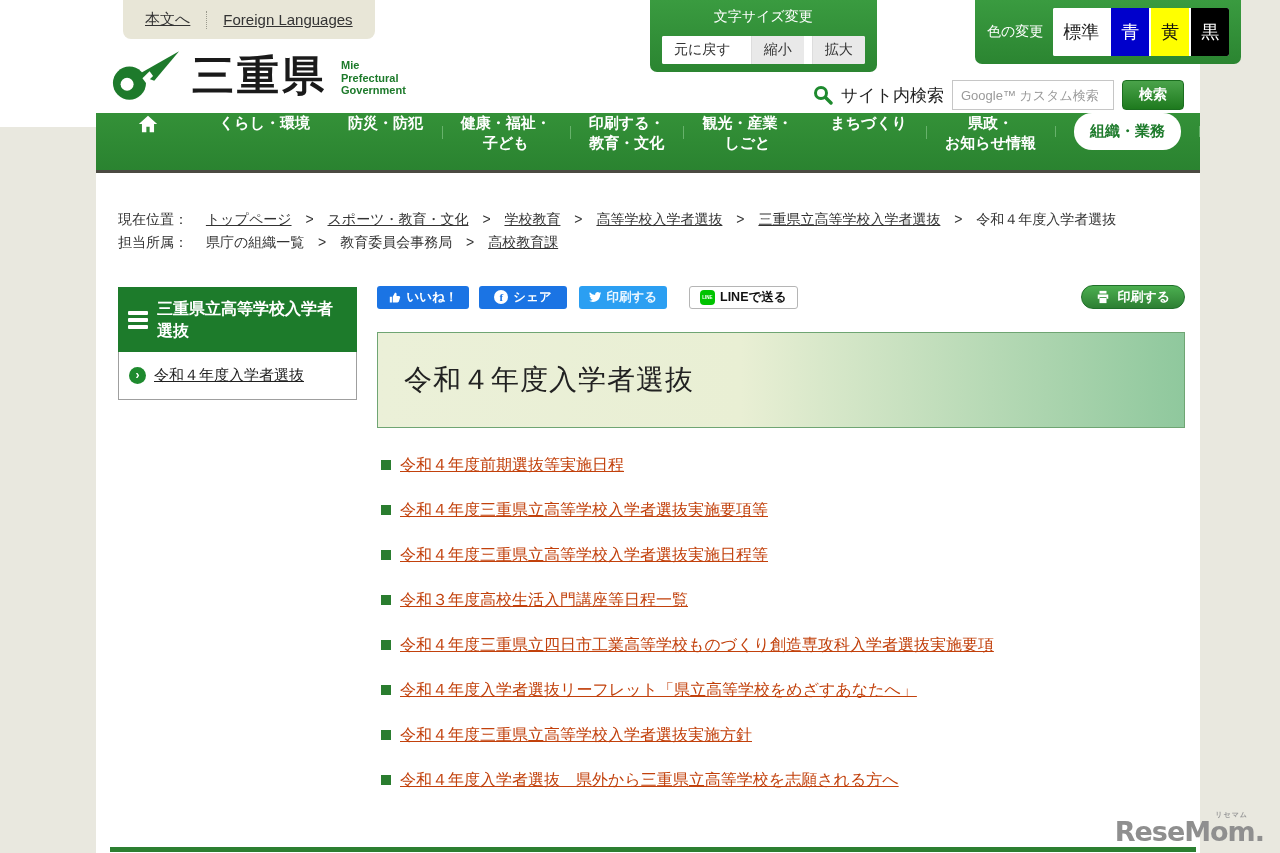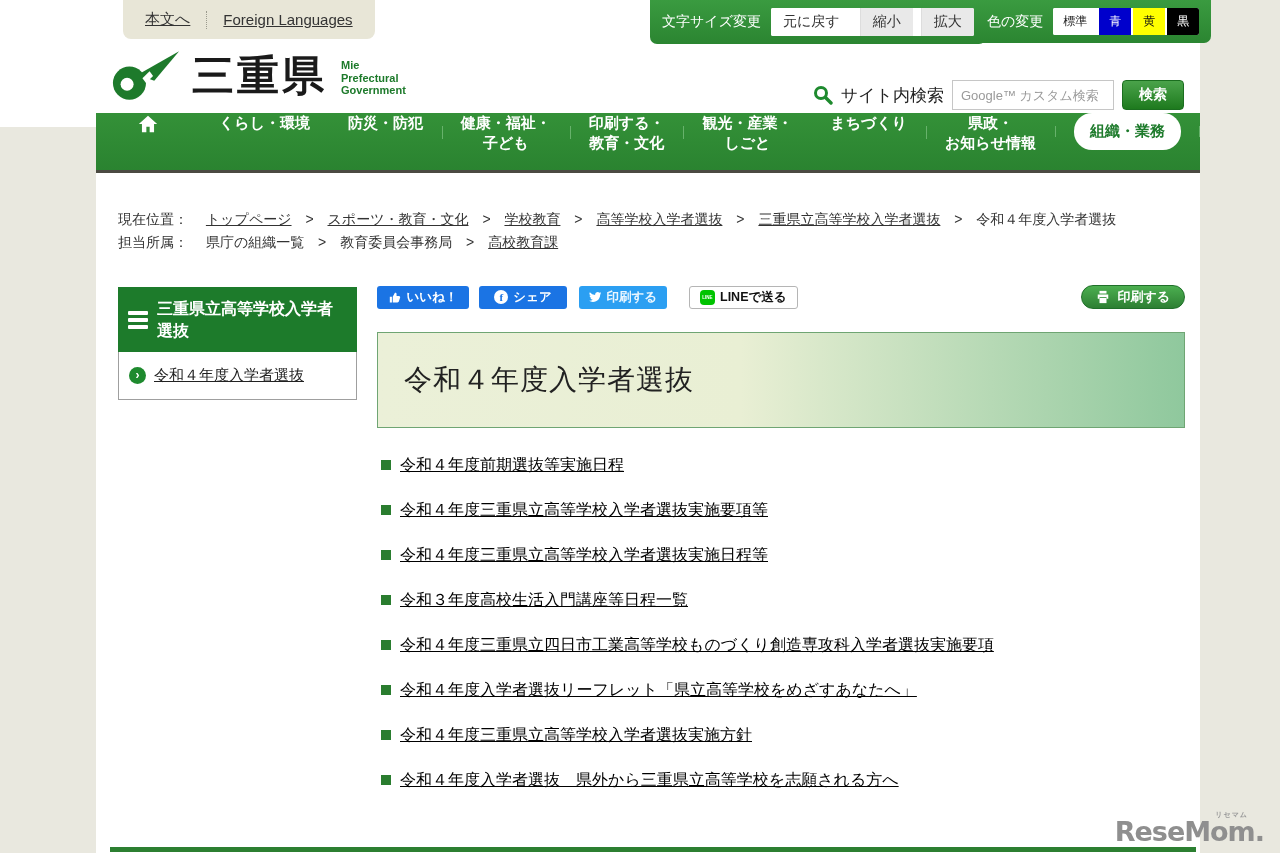--- a/index.html
+++ b/index.html
@@ -14,24 +14,24 @@
   .skip-box a { color:#333; font-size:15px; text-decoration:underline; }
   .dot-sep { display:inline-block; width:1px; height:18px; border-left:1px dotted #9a9a8d; margin:0 16px; }
   .util-green { position:absolute; top:0; background:linear-gradient(#3a9b40,#2b8531);
                 border-radius:0 0 7px 7px; padding:8px 12px; display:flex; align-items:center; gap:10px; }
   .util-green .u-label { color:#fff; font-size:14px; white-space:nowrap; }
   .seg { display:flex; background:#fff; border-radius:2px; overflow:hidden;gap:8px; }
   .seg button { border:0; font-size:14px; color:#333; padding:5px 12px; background:#fff; cursor:pointer;
                 border-left:1px solid #ddd; font-family:inherit; white-space:nowrap; }
   .seg button:first-child { border-left:0; }
   .seg button.gray { background:#e9e9e9; }
-  .fontsize-box { left:554px; }
+  .fontsize-box { left:554px;flex-direction:column; }
   .color-box { left:879px; }
   .cseg { display:flex; background:#fff; border-radius:2px; overflow:hidden; }
-  .cseg button { border:0; font-size:12px; padding:5px 10px; cursor:pointer; font-family:inherit;
+  .cseg button { border:0; font-size:18px; padding:12px 10px; cursor:pointer; font-family:inherit;
                  border-left:2px solid #fff; white-space:nowrap; }
   .cseg button:first-child { border-left:0; }
   .cb-std { background:#fff; color:#222; }
   .cb-blue { background:#0000cc; color:#fff; }
   .cb-yellow { background:#ffff00; color:#111; }
   .cb-black { background:#000; color:#fff; }
 
   
   .logo-row { position:absolute; left:14px; top:50px; display:flex; align-items:center; gap:10px; }
   .logo-mark { width:72px; height:52px; }
@@ -95,21 +95,21 @@
                color:#fff; font-size:13px; font-weight:bold; cursor:pointer; font-family:inherit; }
 
   .title-box { margin-top:23px; height:96px; border:1px solid #6fa573;
                background:linear-gradient(to right, #ebf0d8 0%, #e9efd4 45%, #8fc89d 100%);
                display:flex; align-items:center; }
   .title-box h1 { font-size:28px; font-weight:normal; color:#222; padding-left:26px; letter-spacing:1px; }
 
   .link-list { list-style:none; margin-top:26px; padding-left:4px; }
   .link-list li { margin-bottom:24px; display:flex; align-items:center; }
   .bullet { flex:0 0 10px; width:10px; height:10px; background:#2a7d2f; margin-right:9px; }
-  .link-list a { color:#000000; font-size:16px; line-height:21px; }
+  .link-list a { color:#c2410c; font-size:16px; line-height:21px; }
 
   
   .footer-bar { position:absolute; left:110px; bottom:1px; width:1086px; height:5px; background:#2c7f31; }
   .watermark { position:absolute; right:16px; bottom:8px; color:#8f8f8f; font-weight:bold; font-size:27px;
                font-family:"DejaVu Sans",sans-serif; letter-spacing:-1px; line-height:1; }
   .watermark .ruby { position:absolute; top:-6px; right:16px; font-size:7px; font-weight:bold; letter-spacing:1px; color:#9a9a9a; }
 </style>
 </head>
 <body>
 

